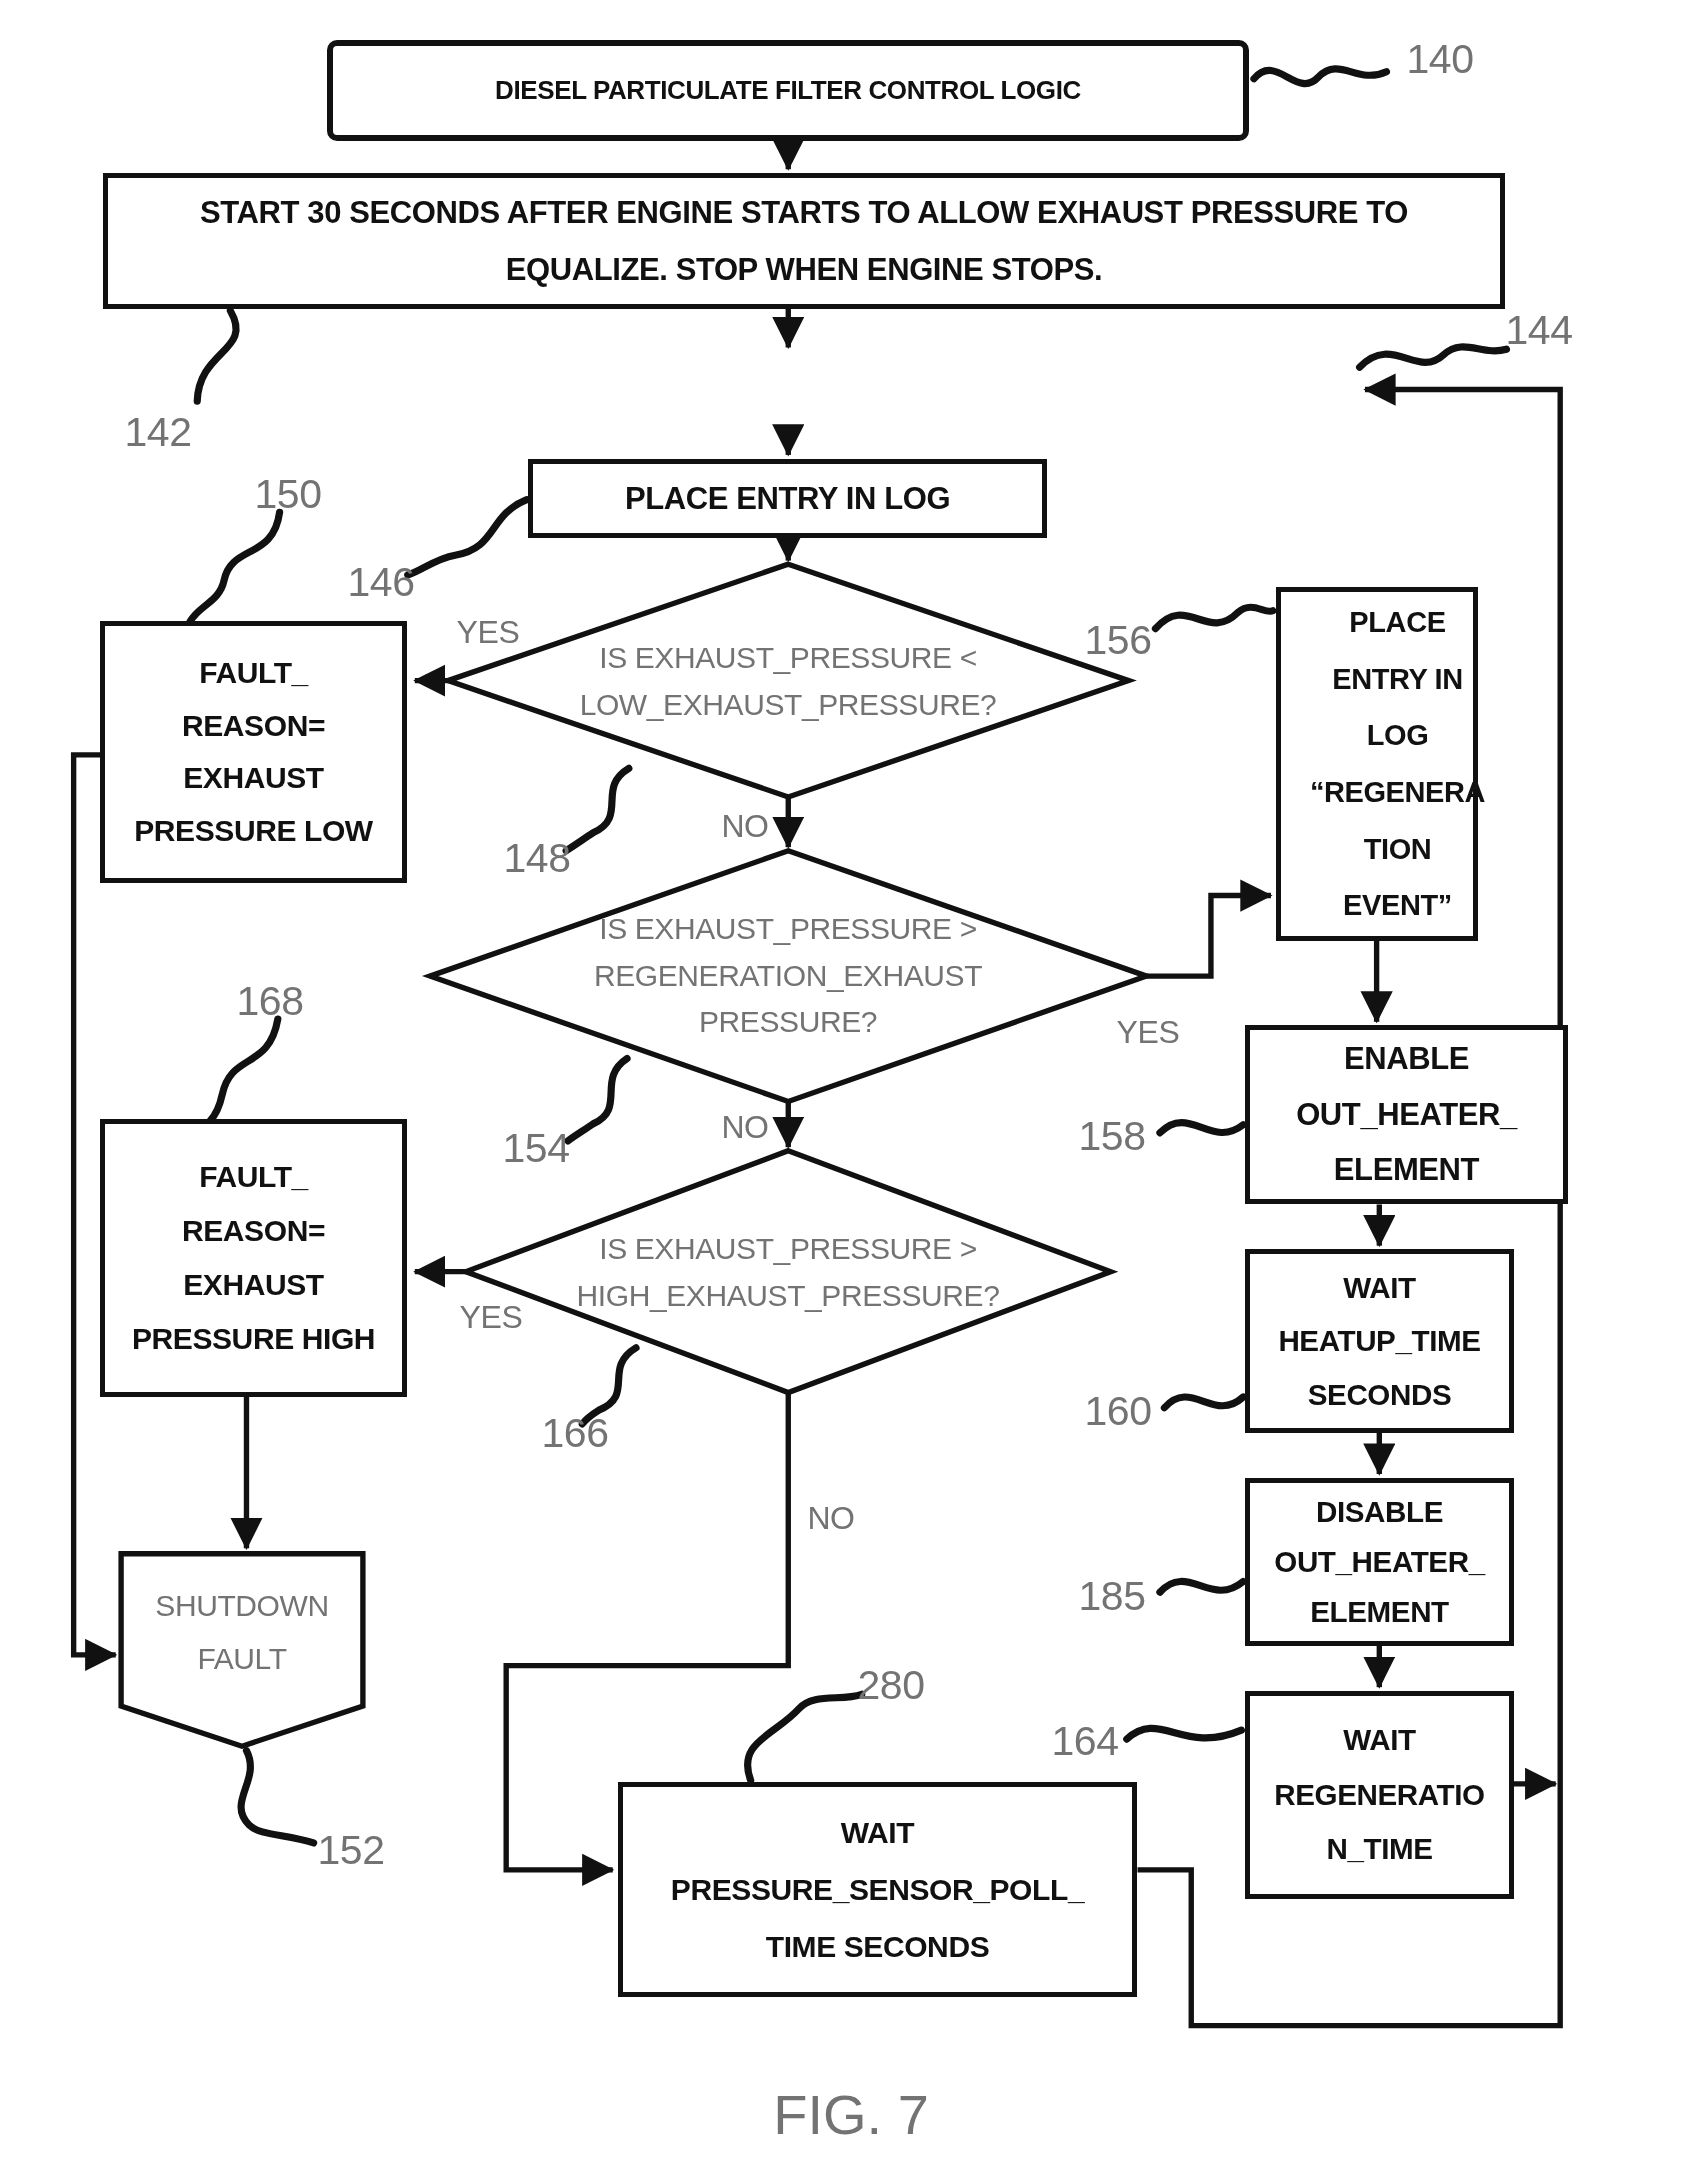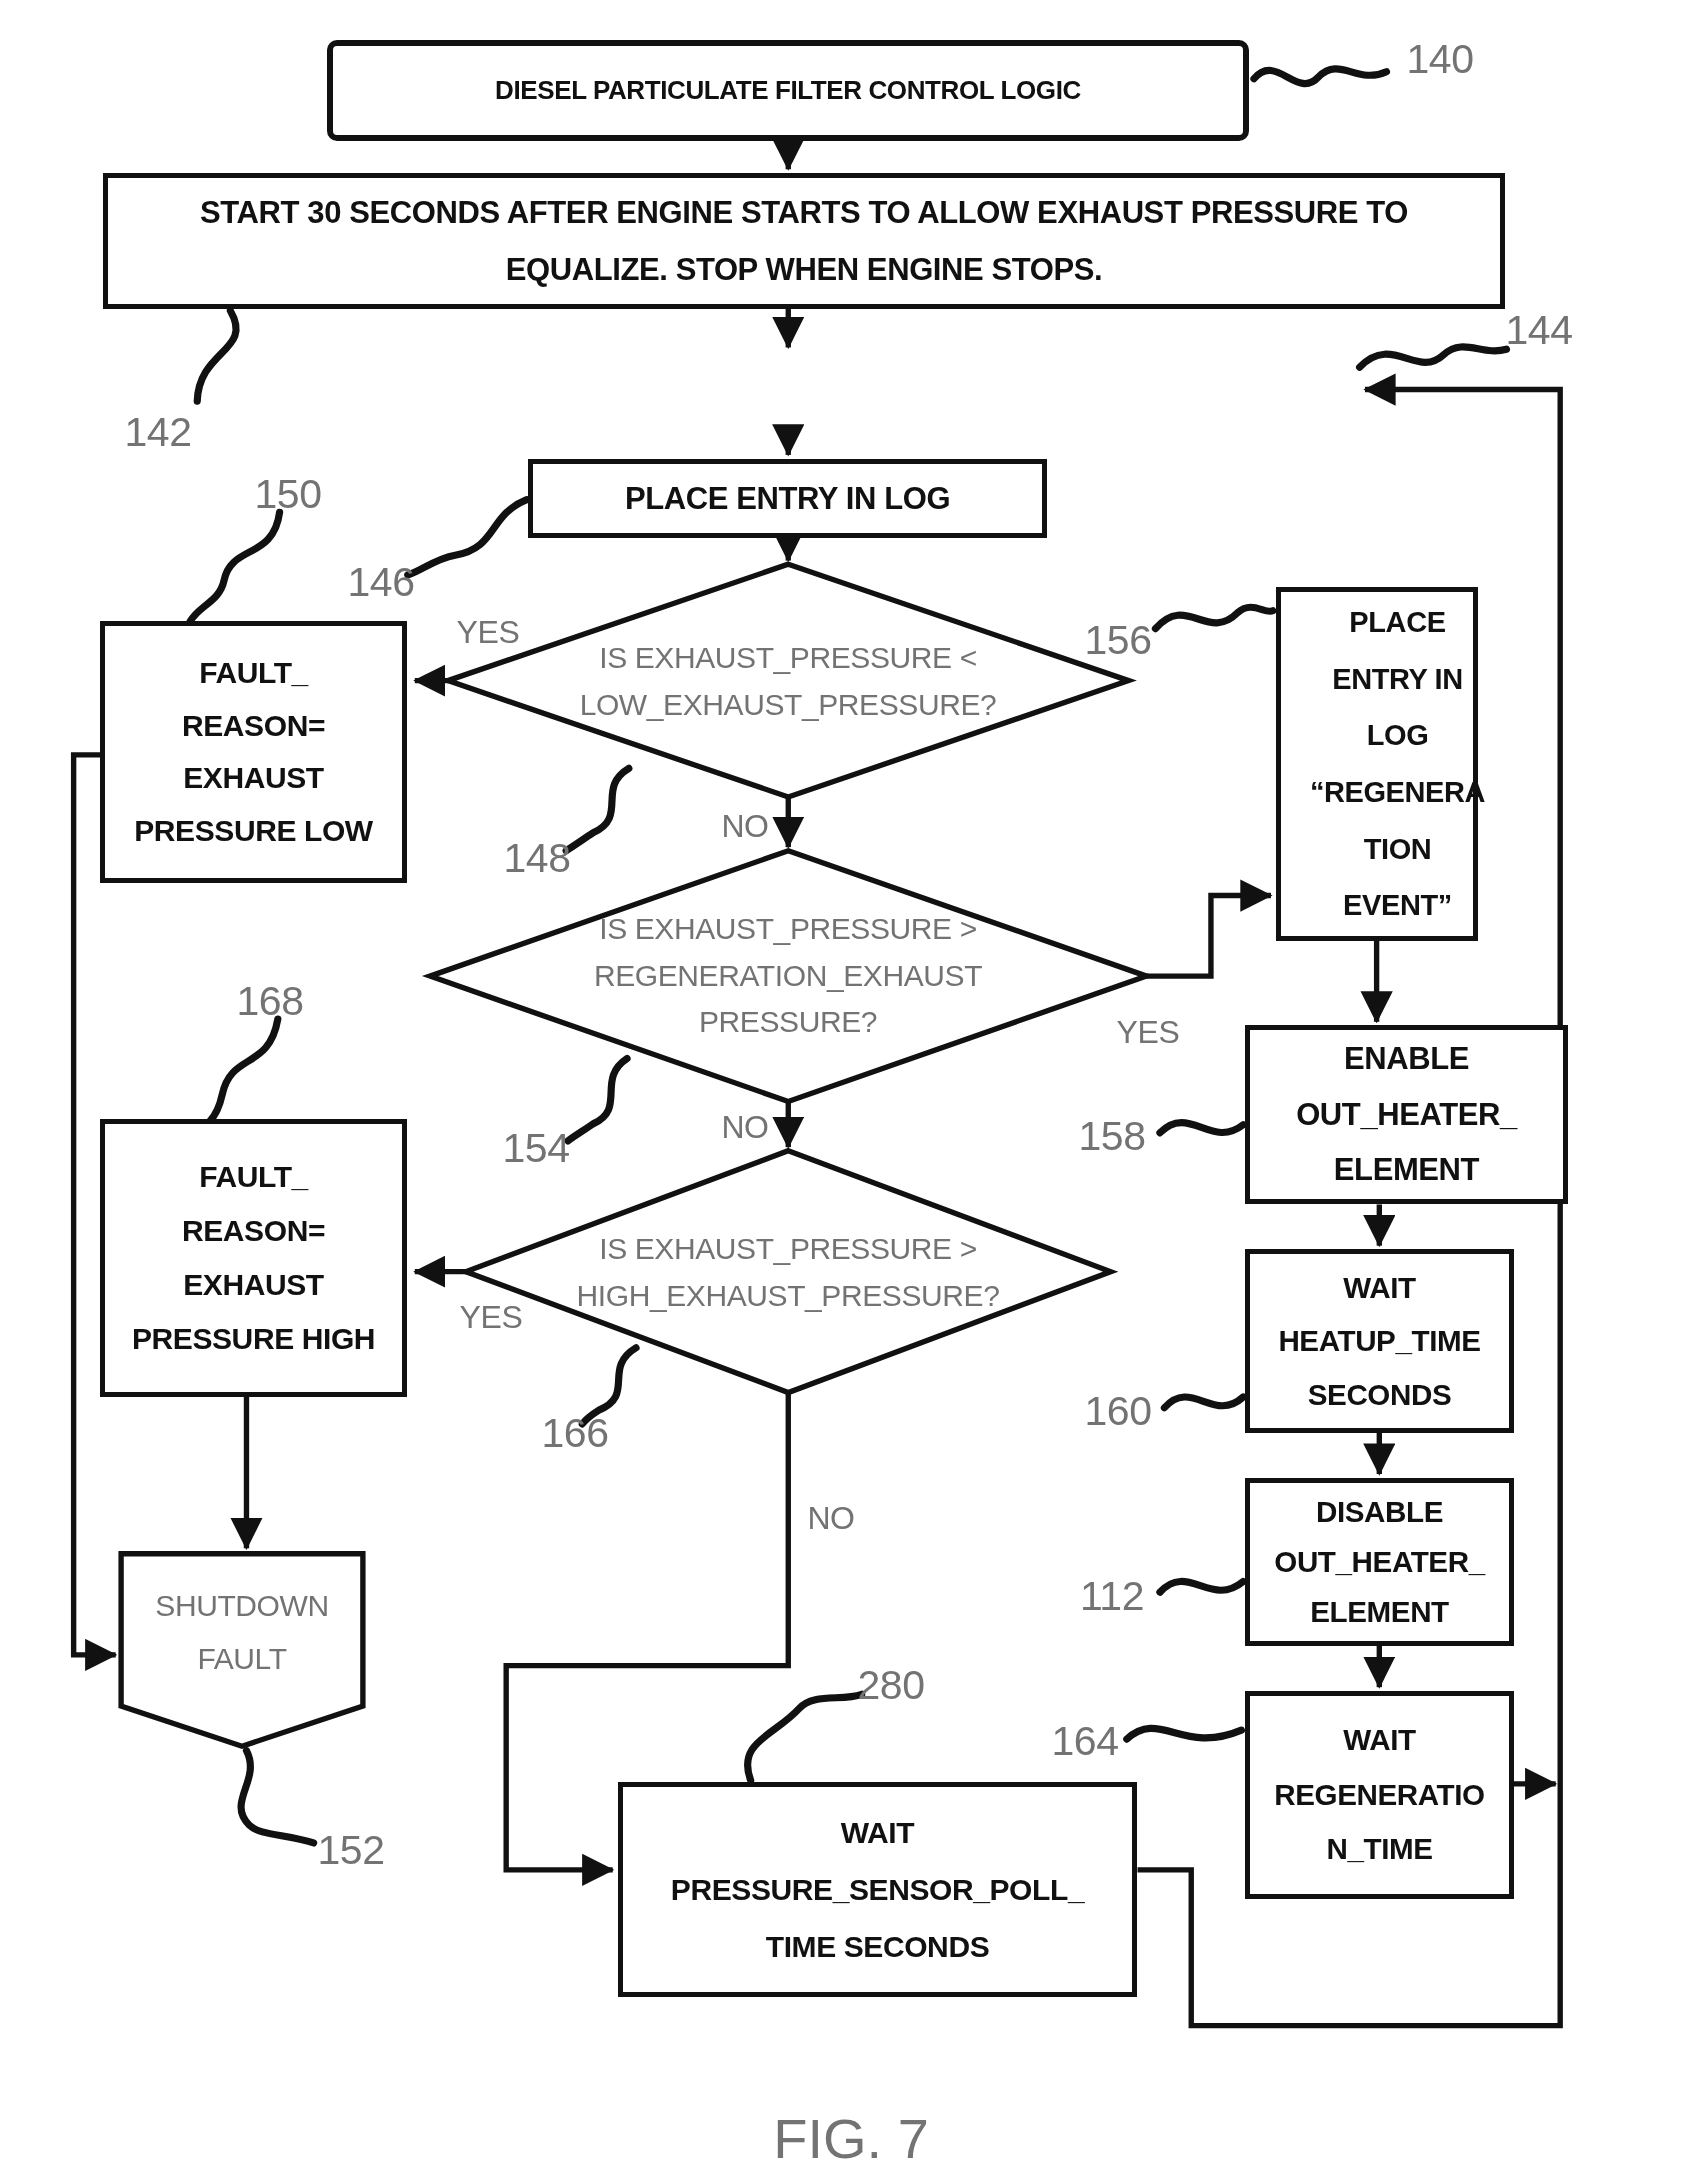--- a/index.html
+++ b/index.html
@@ -147,22 +147,22 @@
   <div class="lbl ref" style="left:158px;top:432px;">142</div>
   <div class="lbl ref" style="left:1539px;top:330px;">144</div>
   <div class="lbl ref" style="left:381px;top:582px;">146</div>
   <div class="lbl ref" style="left:537px;top:858px;">148</div>
   <div class="lbl ref" style="left:288px;top:494px;">150</div>
   <div class="lbl ref" style="left:351px;top:1850px;">152</div>
   <div class="lbl ref" style="left:536px;top:1148px;">154</div>
   <div class="lbl ref" style="left:1118px;top:640px;">156</div>
   <div class="lbl ref" style="left:1112px;top:1136px;">158</div>
   <div class="lbl ref" style="left:1118px;top:1411px;">160</div>
-  <div class="lbl ref" style="left:1112px;top:1596px;">112</div>
+  <div class="lbl ref" style="left:1112px;top:1596px;">185</div>
   <div class="lbl ref" style="left:1085px;top:1741px;">164</div>
   <div class="lbl ref" style="left:575px;top:1433px;">166</div>
   <div class="lbl ref" style="left:270px;top:1001px;">168</div>
   <div class="lbl ref" style="left:891px;top:1685px;">280</div>
 
-  <div class="lbl" style="left:851px;top:2114px;font-size:56px;letter-spacing:0;margin-top:24px;">FIG. 7</div>
+  <div class="lbl" style="left:851px;top:2114px;font-size:56px;letter-spacing:0;">FIG. 7</div>
 
 </div>
 
 
 </body></html>

